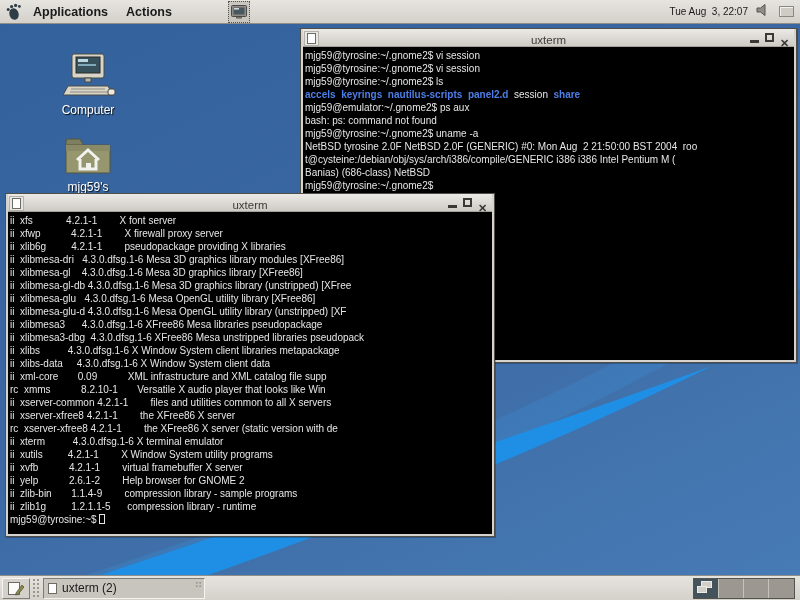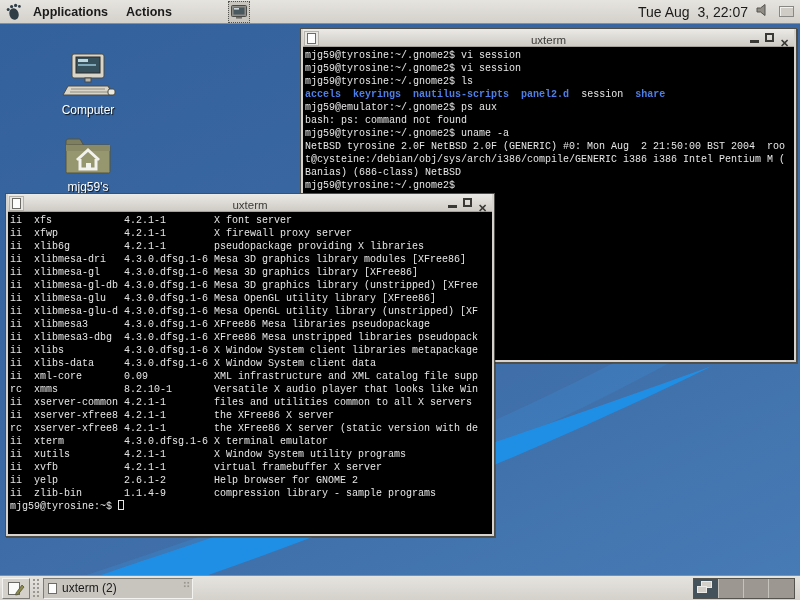--- a/index.html
+++ b/index.html
@@ -13,21 +13,21 @@
     border-bottom:1px solid #8f8d88;
     display:flex; align-items:center; z-index:20;
   }
   .menu-label { font-size:12.5px; color:#1a1a1a; padding:0 9px; height:24px; display:flex; align-items:center; cursor:default;font-weight:bold; }
   #foot-icon { margin-left:5px; margin-right:2px; display:flex; align-items:center; }
   #panel-launcher {
     position:absolute; left:228px; top:1px; width:22px; height:22px;
     border:1px dotted #55534e; background:#c9c6c0; display:flex; align-items:center; justify-content:center;
   }
   #panel-right { margin-left:auto; display:flex; align-items:center; gap:8px; padding-right:6px; }
-  #clock { font-size:14px; color:#1a1a1a; white-space:pre; }
+  #clock { font-size:10px; color:#1a1a1a; white-space:pre; }
   #mini-applet { width:15px; height:11px; background:#cfccc6; border:1px solid #8a8884; box-shadow:inset 1px 1px 0 #f2f1ee; }
 
   
   #desktop { position:absolute; left:0; top:24px; width:800px; height:551px;
     background:linear-gradient(155deg,#33619b 0%, #3b68a2 45%, #477bb5 100%); z-index:0; }
   #swoosh { position:absolute; left:0; top:0; }
 
   .desk-icon { position:absolute; width:76px; text-align:center; z-index:1; cursor:default; }
   .desk-icon .glyph { display:flex; justify-content:center; }
   .desk-icon .label { margin-top:4px; font-size:12px; color:#fff; text-shadow:1px 1px 1px rgba(0,0,0,.85); }
@@ -44,35 +44,35 @@
   .titlebar .wicon-box { width:15px; height:15px; margin-left:1px; background:#e8e6e2;
     border:1px solid #b5b2ac; display:flex; align-items:center; justify-content:center; }
   .doc-icon { width:9px; height:11px; background:#fdfdfd; border:1px solid #6d6b66; }
   .titlebar .title { position:absolute; left:0; right:0; text-align:center; font-size:11.5px; color:#3c3b38; }
   .tb-btns { position:absolute; right:4px; top:0; height:18px; display:flex; align-items:center; gap:5px; }
   .tb-btn { width:10px; height:10px; position:relative; cursor:default; }
   .glyph-min  { position:absolute; left:0; bottom:0; width:9px; height:3px; background:#3a3936; }
   .glyph-max  { position:absolute; left:0; top:0; width:9px; height:9px; border:2px solid #3a3936; }
   .glyph-close{ font-size:11px; font-weight:bold; color:#3a3936; line-height:10px; }
   .term-body { background:#000; width:100%; height:calc(100% - 18px); overflow:hidden;
-    font-family:Liberation Mono, monospace; font-size:10px; line-height:13px;
+    font-family:Liberation Sans, sans-serif; font-size:10px; line-height:13px;
     color:#e6e6e6; padding:2px 0 0 2px; }
   .tline { height:13px; white-space:pre; }
   .cursor { display:inline-block; width:6px; height:10px; border:1px solid #e6e6e6; vertical-align:-1px; }
 
   
   #bottom-panel { position:absolute; left:0; top:575px; width:800px; height:25px;
     background:linear-gradient(#e6e4df,#d4d1cb); border-top:1px solid #8f8d88;
     display:flex; align-items:center; z-index:20; }
   #show-desktop { width:28px; height:21px; margin-left:2px; background:#d4d1cb;
     border:1px solid; border-color:#f4f3f0 #7e7c77 #7e7c77 #f4f3f0;
     display:flex; align-items:center; justify-content:center; }
   .panel-handle { width:9px; height:21px; margin:0 2px;
     background-image:radial-gradient(#9a978f 32%, transparent 36%); background-size:4px 4px; }
-  #task-btn { width:150px; height:21px; background:#c8c5bf;
+  #task-btn { width:162px; height:21px; background:#c8c5bf;
     border:1px solid; border-color:#7e7c77 #f4f3f0 #f4f3f0 #7e7c77;
     display:flex; align-items:center; gap:5px; padding-left:4px; font-size:12px; color:#1a1a1a; position:relative; }
   #task-btn .grip { position:absolute; right:2px; top:2px; width:7px; height:7px;
     background-image:radial-gradient(#9a978f 35%, transparent 40%); background-size:3.5px 3.5px; }
   #pager { margin-left:auto; margin-right:5px; height:21px; display:flex;
     border:1px solid #55534e; background:#9c9891; }
   .pager-cell { width:25px; height:19px; background:#9c9891; border-right:1px solid #c6c3bd; position:relative; }
   .pager-cell:last-child { border-right:none; }
   .pager-cell.active { background:#44525c; }
   .mini-win { position:absolute; background:#d2cfc9; border:1px solid #ecebe8; }
@@ -182,20 +182,21 @@
       <div class="tline"><span>ii  xml-core       0.09           XML infrastructure and XML catalog file supp</span></div>
       <div class="tline"><span>rc  xmms           8.2.10-1       Versatile X audio player that looks like Win</span></div>
       <div class="tline"><span>ii  xserver-common 4.2.1-1        files and utilities common to all X servers</span></div>
       <div class="tline"><span>ii  xserver-xfree8 4.2.1-1        the XFree86 X server</span></div>
       <div class="tline"><span>rc  xserver-xfree8 4.2.1-1        the XFree86 X server (static version with de</span></div>
       <div class="tline"><span>ii  xterm          4.3.0.dfsg.1-6 X terminal emulator</span></div>
       <div class="tline"><span>ii  xutils         4.2.1-1        X Window System utility programs</span></div>
       <div class="tline"><span>ii  xvfb           4.2.1-1        virtual framebuffer X server</span></div>
       <div class="tline"><span>ii  yelp           2.6.1-2        Help browser for GNOME 2</span></div>
       <div class="tline"><span>ii  zlib-bin       1.1.4-9        compression library - sample programs</span></div>
+      <div class="tline"><span>ii  zlib1g         1.2.1.1-5      compression library - runtime</span></div>
       <div class="tline"><span>mjg59@tyrosine:~$ </span><span class="cursor"></span></div>
     </div>
 </div>
 
 <div id="top-panel">
   <span id="foot-icon">
     <svg width="17" height="18" viewBox="0 0 17 18">
       <ellipse cx="9" cy="11" rx="4.6" ry="5.8" transform="rotate(-18 9 11)" fill="#2e3d46"></ellipse>
       <circle cx="3.2" cy="6.6" r="1.5" fill="#2e3d46"></circle>
       <circle cx="6.6" cy="3.6" r="1.6" fill="#2e3d46"></circle>

